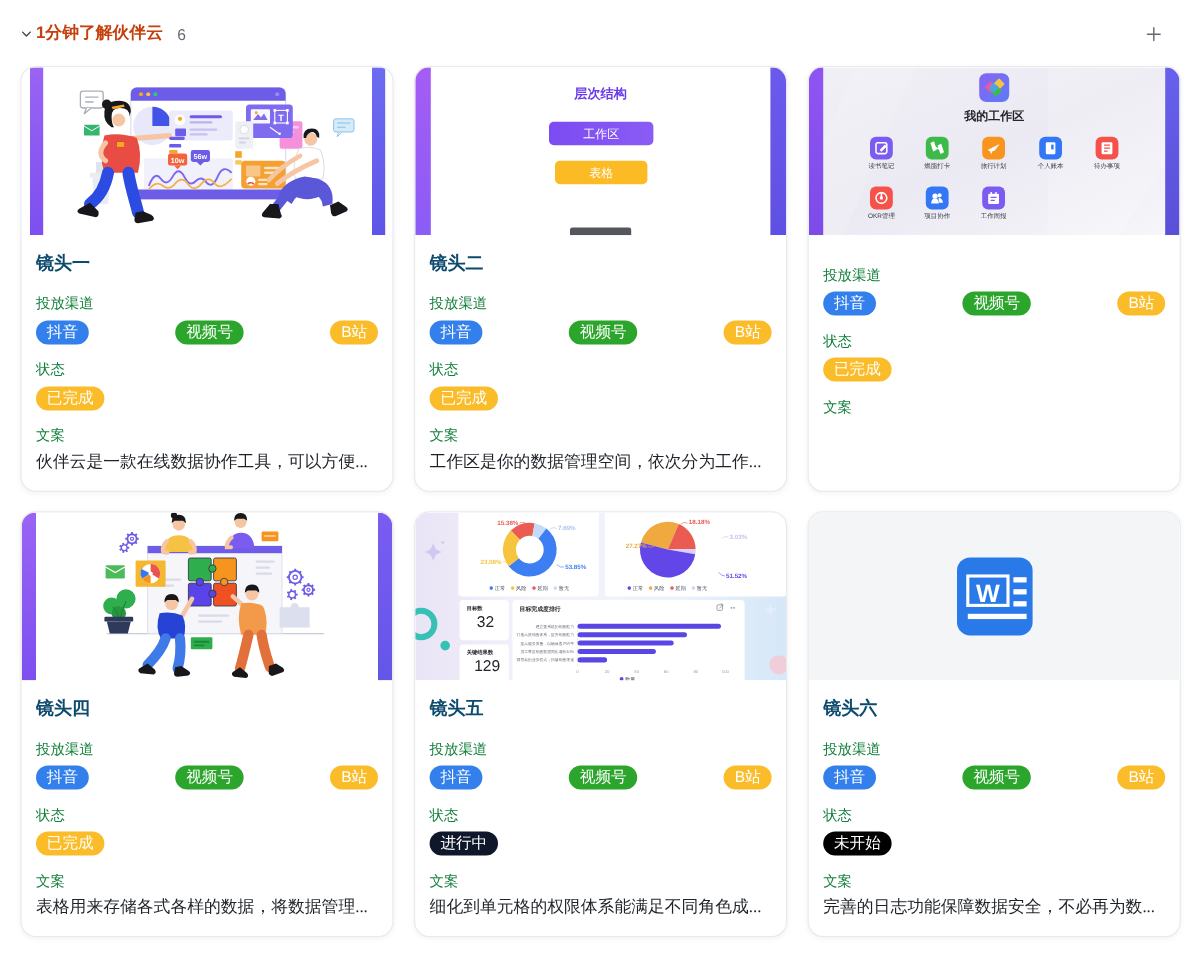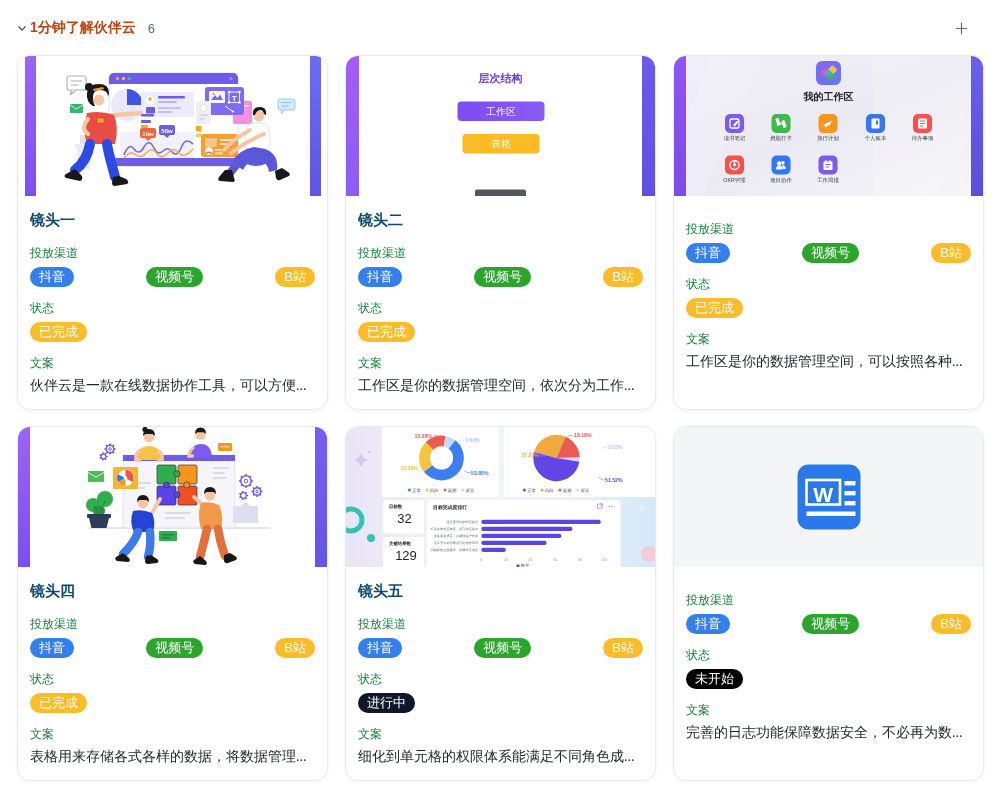--- a/index.html
+++ b/index.html
@@ -390,23 +390,20 @@
             </div>
       </div>
       <div class="field">
         <div class="field-label">状态</div>
         <div class="field-value">
           <span class="pill" style="background:#FBBC29">已完成</span>
         </div>
       </div>
       <div class="field">
         <div class="field-label">文案</div>
-        <div class="field-value copy-value">
-          <div class="copy-text">工作区是你的数据管理空间，可以按照各种...</div>
-        </div>
       </div>
     </div>
       </div>
       <div class="card">
     <div class="cover">
           <svg viewBox="0 0 311 140" preserveAspectRatio="xMidYMid slice">
   <defs>
     <linearGradient id="g4l" x1="0" y1="0" x2="0" y2="1">
                 <stop offset="0" stop-color="#9a64f4"></stop>
                 <stop offset="1" stop-color="#7d4ff0"></stop>
@@ -694,20 +691,21 @@
     <rect x="133.5" y="53" width="33.5" height="24.5" fill="none" stroke="#fff" stroke-width="2.6"></rect>
     <text x="150.2" y="74.5" font-size="21" font-weight="bold" fill="#fff" text-anchor="middle">W</text>
     <rect x="171.5" y="54" width="11" height="4.4" fill="#fff"></rect>
     <rect x="171.5" y="64" width="11" height="4.4" fill="#fff"></rect>
     <rect x="171.5" y="74" width="11" height="4.4" fill="#fff"></rect>
     <rect x="133.5" y="84.5" width="49" height="4.4" fill="#fff"></rect>
   </g>
 </svg>
         </div>
     <div class="card-body">
+      <div class="card-title">镜头六</div>
       <div class="field">
         <div class="field-label">投放渠道</div>
         <div class="field-value">
               <span class="pill" style="background:#3380EC">抖音</span>
               <span class="pill" style="background:#2BA52B">视频号</span>
               <span class="pill" style="background:#FBBC29">B站</span>
             </div>
       </div>
       <div class="field">
         <div class="field-label">状态</div>

